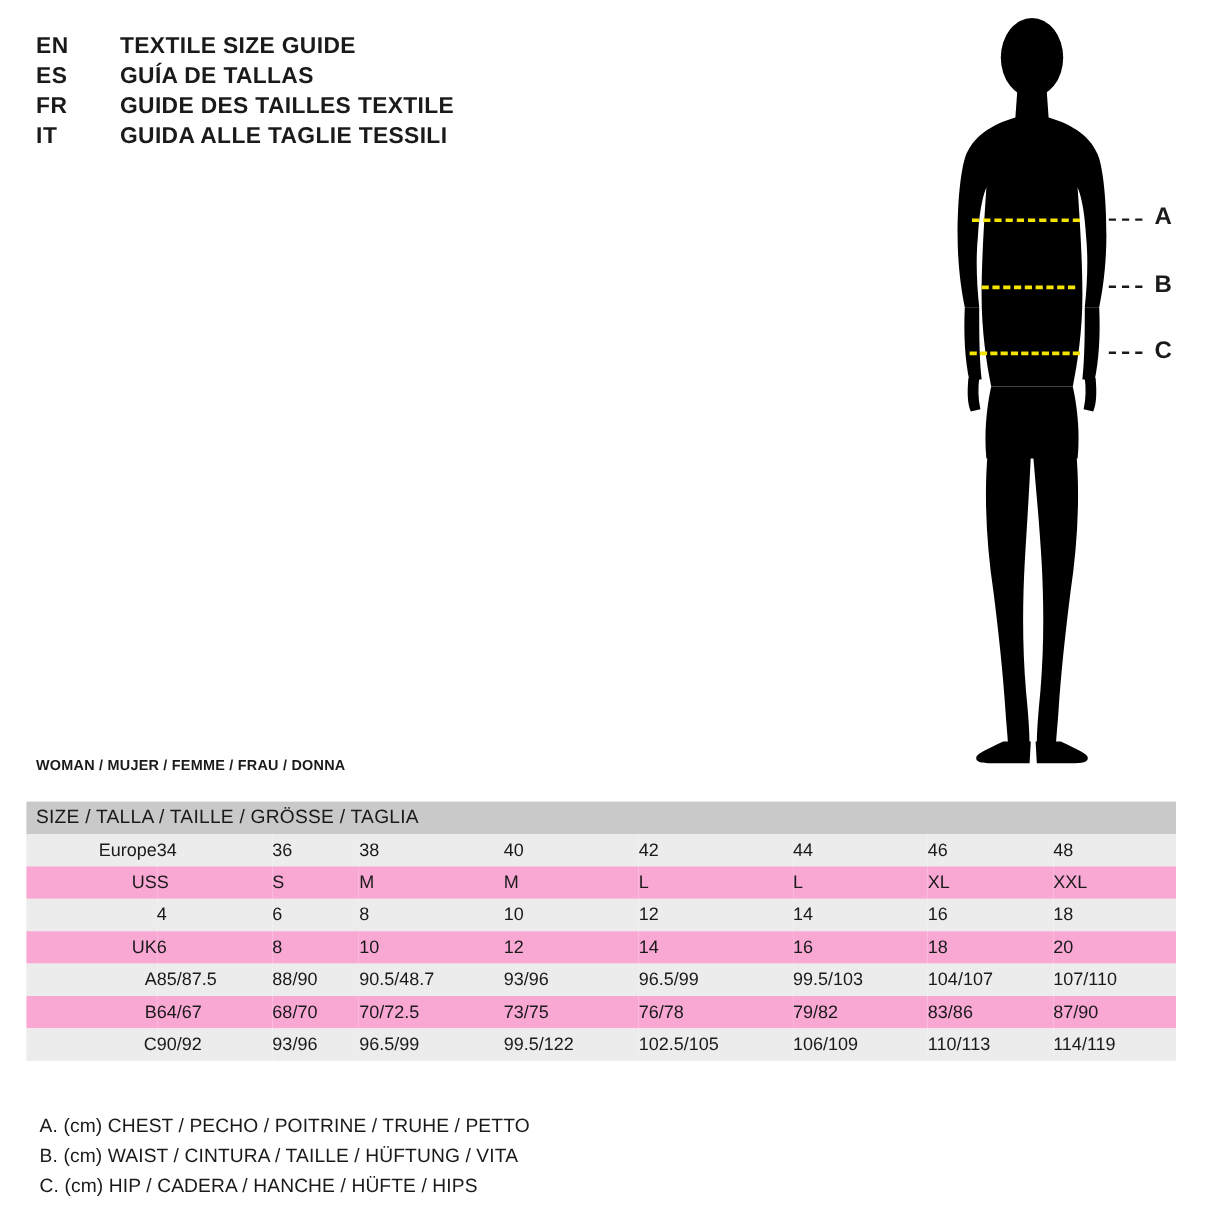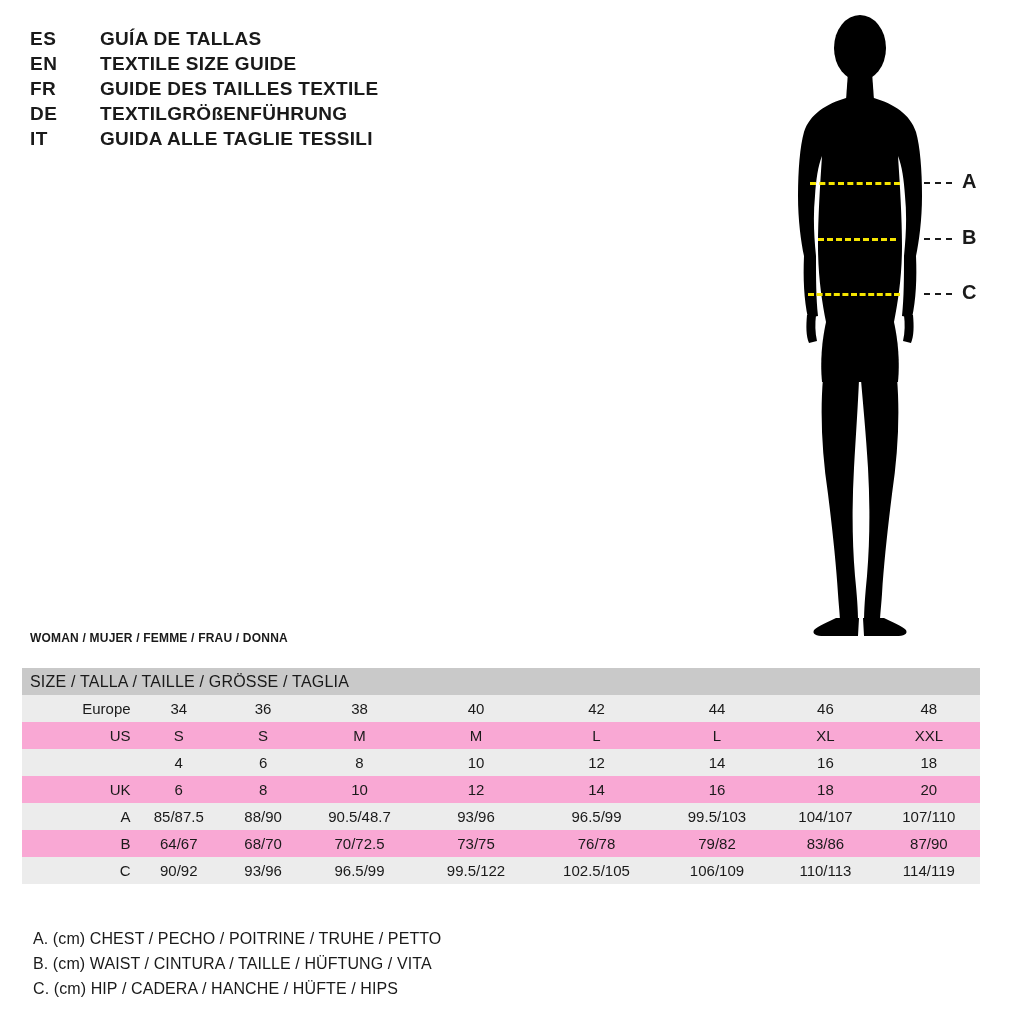--- a/index.html
+++ b/index.html
@@ -93,21 +93,20 @@
   }
   #size-table tr.band-dark { background: #c9c9c9; }
   #size-table tr.band-light { background: #ececec; }
   #size-table tr.band-white { background: #f9a8d4; }
   #size-table .row-head {
     padding-left: 8px;
     text-align: right;
     white-space: nowrap;
   }
   #size-table .cell {
-    text-align: center;
   }
   #size-table .header-title {
     padding-left: 8px;
     font-size: 16px;
     letter-spacing: 0.2px;
   }
 
   
   #footnotes {
     position: absolute;
@@ -118,35 +117,31 @@
   .footnote {
     font-size: 16px;
     margin-bottom: 7px;
     letter-spacing: 0.1px;
   }
 </style>
 </head>
 <body>
 
 <div id="title-block">
+  <div class="title-row">
+    <span class="title-lang">EN</span>
+    <span class="title-text">TEXTILE SIZE GUIDE</span>
+  </div>
   <div class="title-row">
     <span class="title-lang">ES</span>
     <span class="title-text">GUÍA DE TALLAS</span>
   </div>
   <div class="title-row">
-    <span class="title-lang">EN</span>
-    <span class="title-text">TEXTILE SIZE GUIDE</span>
-  </div>
-  <div class="title-row">
     <span class="title-lang">FR</span>
     <span class="title-text">GUIDE DES TAILLES TEXTILE</span>
-  </div>
-  <div class="title-row">
-    <span class="title-lang">DE</span>
-    <span class="title-text">TEXTILGRÖßENFÜHRUNG</span>
   </div>
   <div class="title-row">
     <span class="title-lang">IT</span>
     <span class="title-text">GUIDA ALLE TAGLIE TESSILI</span>
   </div>
 </div>
 
 <div id="figure-block">
 
   <svg id="figure-svg" width="200" height="630" viewBox="0 0 200 630">

